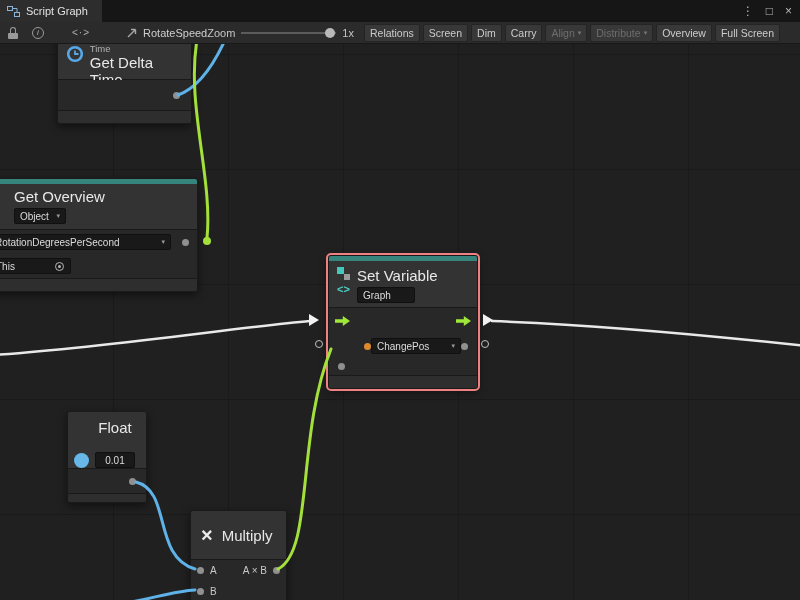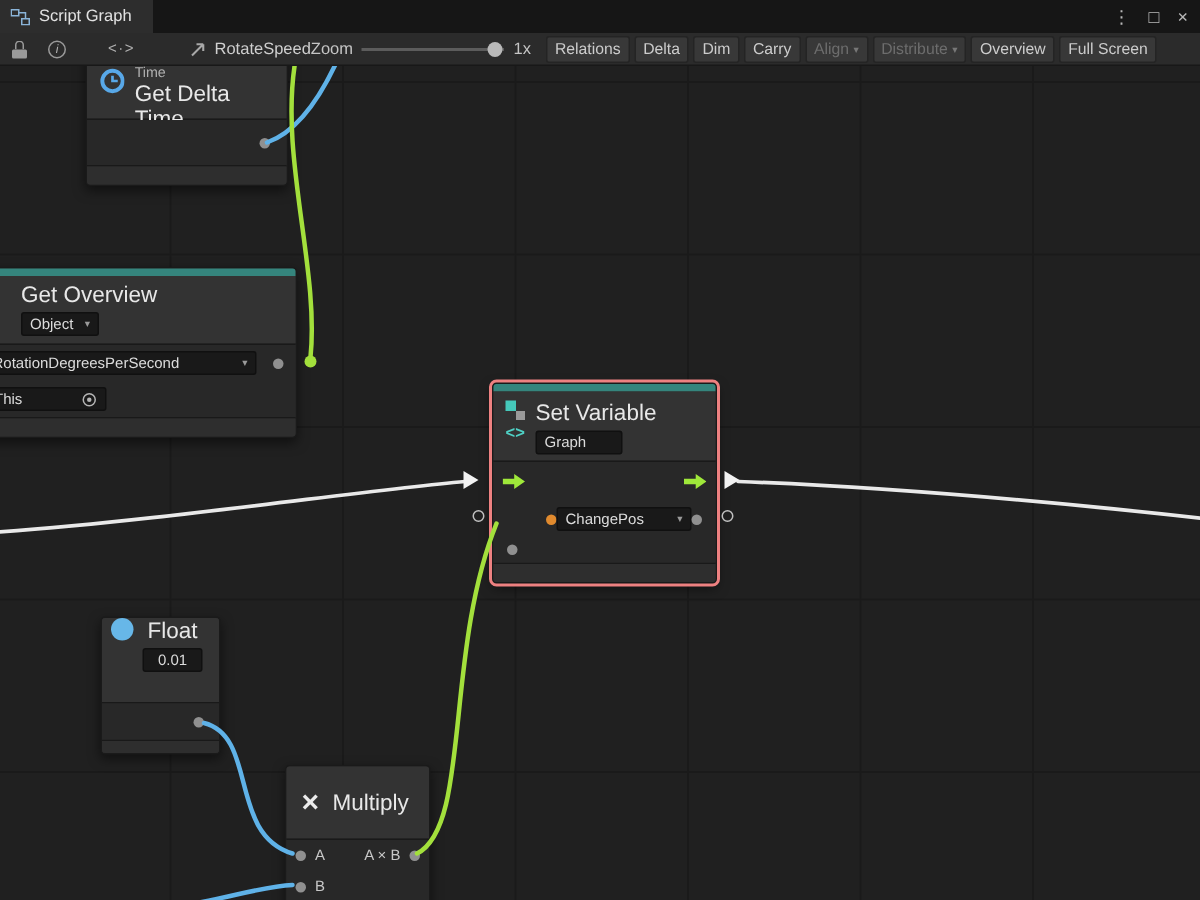--- a/index.html
+++ b/index.html
@@ -135,21 +135,21 @@
         <div class="knob"></div>
       </div>
       <span>1x</span>
     </div>
 
     <div class="tbtn-row">
       <button class="tbtn">
           <span>Relations</span>
         </button>
       <button class="tbtn">
-          <span>Delta</span>
+          <span>Screen</span>
         </button>
       <button class="tbtn">
           <span>Dim</span>
         </button>
       <button class="tbtn">
           <span>Carry</span>
         </button>
       <button class="tbtn disabled">
           <span>Align</span>
           <span class="caret">▾</span>
@@ -247,25 +247,25 @@
         <span class="dot"></span>
       </div>
       <div class="row-sec" style="height:17px; padding:0 9px;">
         <span class="dot"></span>
       </div>
       <div class="divider"></div>
       <div class="footer"></div>
     </div>
 
     <div class="node" style="left:67px; top:367px; width:80px;">
-      <div class="header-sec" style="height:56px; display:flex; align-items:flex-start; gap:6px; padding:0 6px; border-radius:2px 2px 0 0;">
+      <div class="header-sec" style="height:56px; display:flex; align-items:flex-end; gap:6px; padding:0 6px; border-radius:2px 2px 0 0;">
         <span class="float-icon"></span>
         <div>
           <div class="n-title" style="text-align:center;">Float</div>
-          <div class="dropdown" style="width:40px; margin-top:3px; justify-content:center;">
+          <div class="dropdown" style="width:40px; margin-top:16px; justify-content:center;">
             <span>0.01</span>
           </div>
         </div>
       </div>
       <div class="divider"></div>
       <div class="row-sec" style="height:24px; justify-content:flex-end; padding:0 10px;">
         <span class="dot"></span>
       </div>
       <div class="divider"></div>
       <div class="footer" style="height:8px;"></div>

